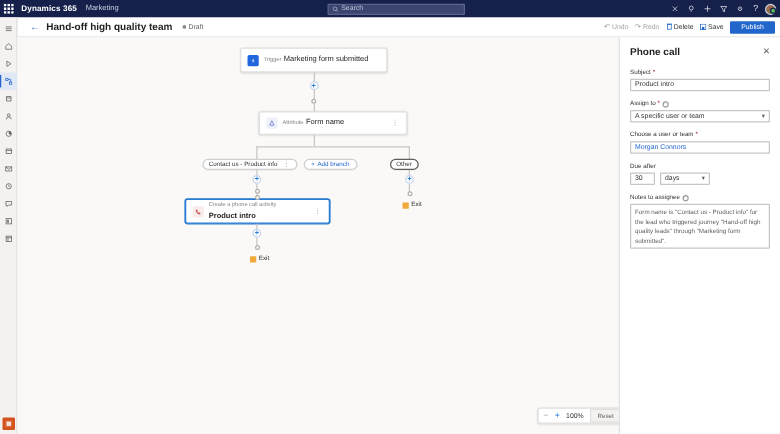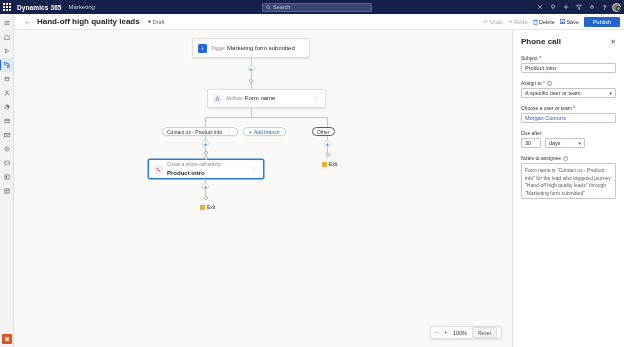--- a/index.html
+++ b/index.html
@@ -173,21 +173,21 @@
   .zb-btn { font-size: 7px; color: #2b7cd3; line-height: 1; }
   .zb-btn.dim { color: #a19f9d; }
   .zb-val { font-size: 5.5px; color: #323130; }
   .zb-reset {
     font-size: 5px; color: #605e5c; background: #f3f2f1;
     border: 0.5px solid #e1dfdd; border-radius: 1px; padding: 1.5px 5px;
   }
 
   
   .panel {
-    position: absolute; top: 30px; right: 0; width: 112px; bottom: 0;
+    position: absolute; top: 30px; right: 0; width: 129px; bottom: 0;
     background: #fff; border-left: 0.5px solid #e1dfdd; padding: 7px 8px;
   }
   .panel-head {
     display: flex; align-items: center; justify-content: space-between; margin-bottom: 9px;
   }
   .panel-title { font-size: 8px; font-weight: bold; color: #201f1e; }
   .panel-close { font-size: 7px; color: #605e5c; line-height: 1; }
   .field { margin-bottom: 7px; }
   .flabel {
     font-size: 5px; color: #323130; margin-bottom: 2px;
@@ -280,21 +280,21 @@
             <circle cx="5" cy="5" r="0.8" fill="#dfe2ee"></circle>
           </svg>
       </div>
       <div class="sbtn">?</div>
       <div class="avatar"></div>
     </div>
   </div>
 
   <div class="cmdbar">
     <span class="back-arrow">←</span>
-    <span class="page-title">Hand-off high quality leads</span>
+    <span class="page-title">Hand-off high quality team</span>
     <span class="status-badge">
       <span class="status-dot"></span>
       <span>Draft</span>
     </span>
 
     <div class="cmd-right">
       <div class="cmd-item">
         <span class="gi">↶</span>
         <span>Undo</span>
       </div>

